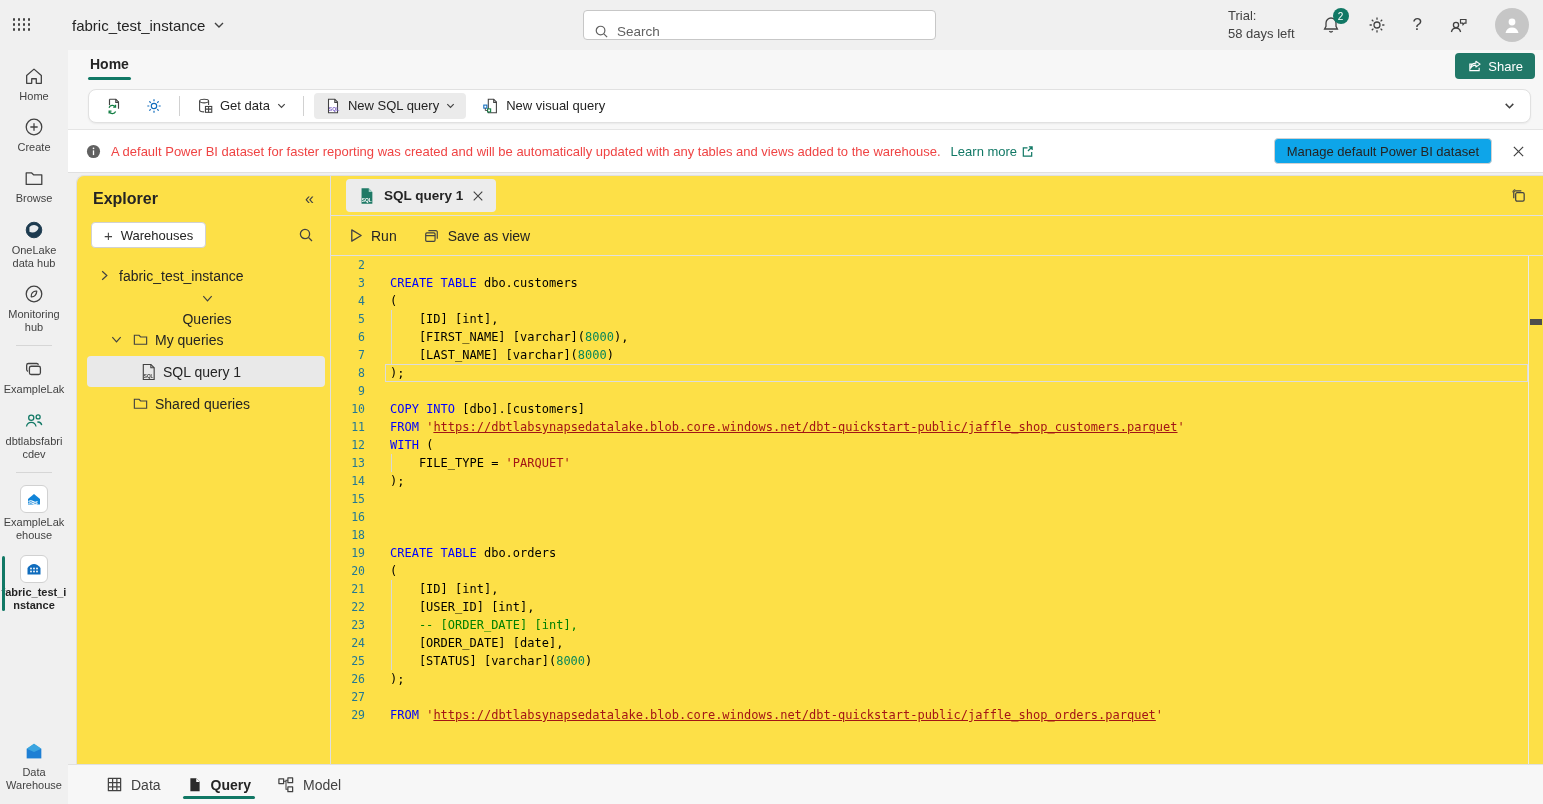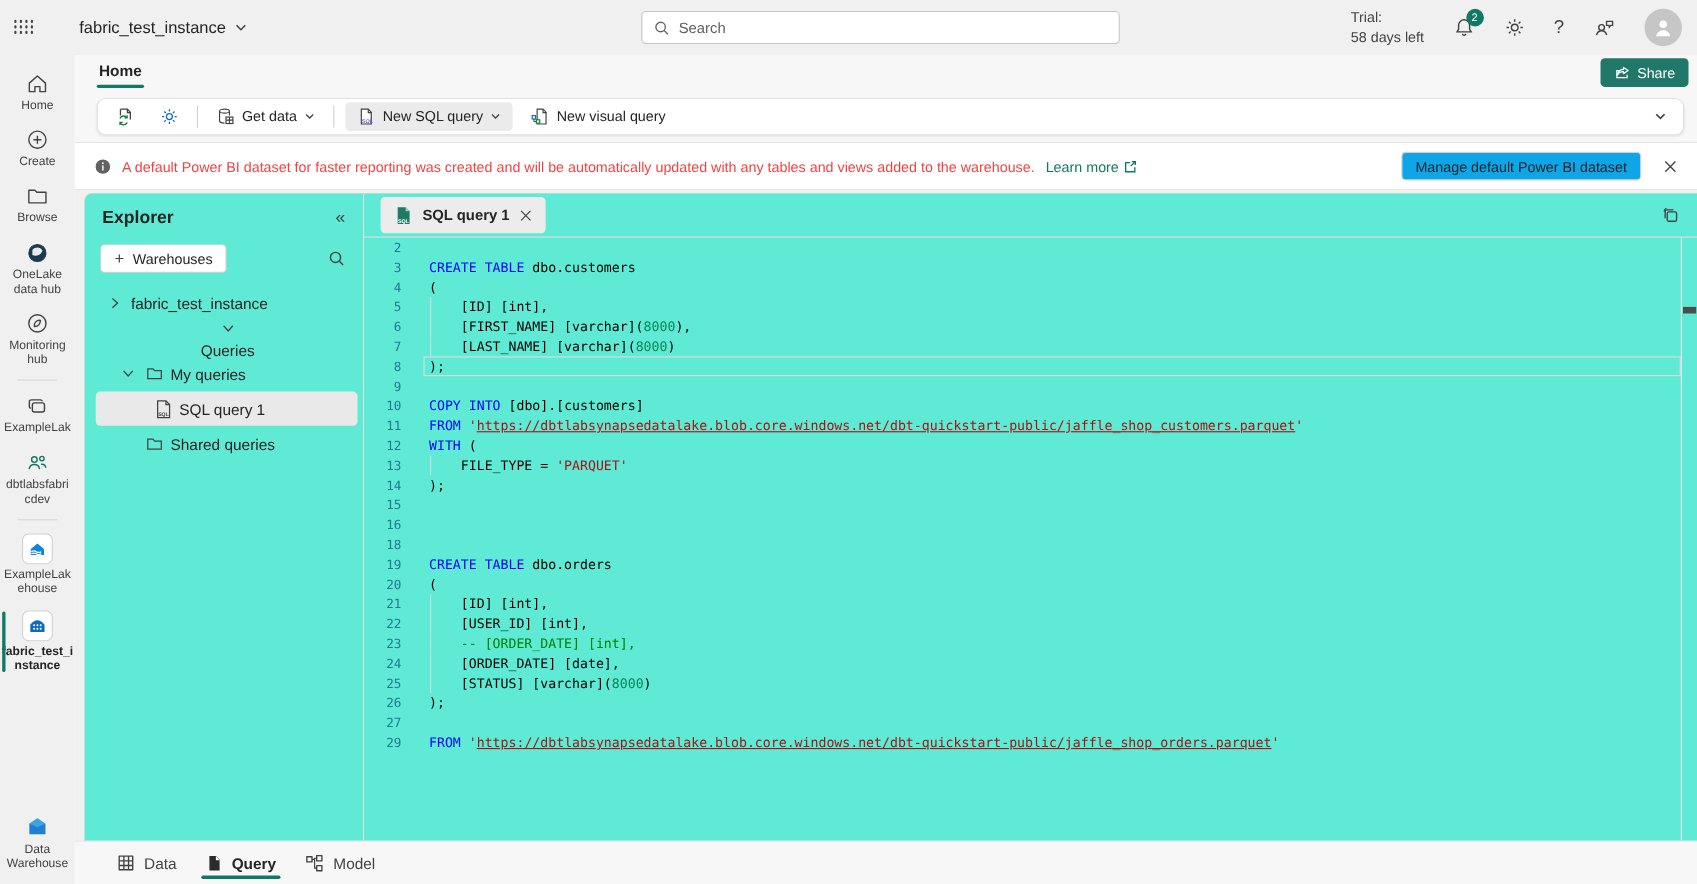--- a/index.html
+++ b/index.html
@@ -6,22 +6,22 @@
   html,body { width:1543px; height:804px; overflow:hidden;
     font-family:"Liberation Sans","DejaVu Sans",sans-serif; color:#242424; background:#fff; }
   svg { display:block; }
 
   
   .topbar { height:50px; background:#f0f0f0; display:flex; align-items:center; position:relative; }
   .waffle { width:44px; height:50px; display:flex; align-items:center; justify-content:center; cursor:pointer; }
   .waffle-grid { display:grid; grid-template-columns:repeat(4,4px); grid-template-rows:repeat(3,4px); gap:1px; }
   .waffle-grid i { width:2.5px; height:2.5px; background:#424242; border-radius:50%; }
   .ws-title { display:flex; align-items:center; gap:8px; margin-left:28px; font-size:15px; cursor:pointer; }
-  .searchbox { position:absolute; left:583px; top:10px; width:435px; height:30px; background:#fff;
-    border:1px solid #c7c7c7; border-radius:4px; display:flex; align-items:center; padding:0 10px; gap:8px; }
+  .searchbox { position:absolute; left:583px; top:10px; width:353px; height:30px; background:#fff;
+    border:1px solid #c7c7c7; border-radius:4px; display:flex; align-items:flex-end; padding:0 10px; gap:8px; }
   .searchbox input { border:none; outline:none; flex:1; font-size:13.5px; font-family:inherit; color:#242424; background:transparent; }
   .searchbox input::placeholder { color:#616161; }
   .top-right { margin-left:auto; display:flex; align-items:center; gap:26px; padding-right:14px; }
   .trial { font-size:13px; color:#424242; line-height:1.35; }
   .tb-icon { position:relative; cursor:pointer; color:#424242; }
   .badge { position:absolute; top:-7px; right:-8px; min-width:16px; height:16px; border-radius:8px;
     background:#117865; color:#fff; font-size:10px; display:flex; align-items:center; justify-content:center; padding:0 4px; }
   .help-q { font-size:17px; color:#424242; }
   .avatar { width:34px; height:34px; border-radius:50%; background:#c6c6c6; display:flex; align-items:center; justify-content:center; cursor:pointer; }
 
@@ -58,21 +58,21 @@
   
   .banner { height:43px; background:#fff; border-bottom:1px solid #e0e0e0; display:flex; align-items:center; padding:0 14px 0 18px; gap:10px; }
   .banner-text { font-size:13px; color:#ef4444; }
   .learn-more { color:#117865; text-decoration:none; display:inline-flex; align-items:center; gap:4px; cursor:pointer; font-size:13px; }
   .manage-btn { margin-left:auto; height:26px; border:1px solid #d1d1d1; background:#0ea5e9; border-radius:4px;
     font-size:13px; font-family:inherit; padding:0 12px; cursor:pointer; color:#242424; white-space:nowrap; }
   .banner-close { margin:0 4px 0 10px; cursor:pointer; color:#424242; }
 
   
   .content { flex:1; position:relative; background:#f0f0f0; min-height:0; }
-  .sheet { position:absolute; left:8px; top:2px; right:0; bottom:0; background:#5eead4;
+  .sheet { position:absolute; left:8px; top:2px; right:0; bottom:0; background:#fde047;
     border:1px solid #e0e0e0; border-right:none; border-bottom:none; border-top-left-radius:8px; display:flex; overflow:hidden; }
 
   
   .explorer { width:254px; border-right:1px solid #e0e0e0; flex-shrink:0; display:flex; flex-direction:column; }
   .exp-head { display:flex; align-items:center; justify-content:space-between; padding:14px 16px 6px 16px; }
   .exp-title { font-size:16px; font-weight:bold; }
   .collapse { font-size:16px; color:#424242; cursor:pointer; }
   .exp-actions { display:flex; align-items:center; justify-content:space-between; padding:8px 16px 12px 14px; }
   .wh-btn { display:flex; align-items:center; gap:8px; border:1px solid #d1d1d1; background:#fff; border-radius:4px;
     height:26px; padding:0 12px; font-size:13px; font-family:inherit; cursor:pointer; color:#242424; }
@@ -533,20 +533,40 @@
               </span>
             </div>
             <span class="copy-btn">
               <svg width="17" height="17" viewBox="0 0 18 18">
                   <rect x="6" y="6" width="9" height="9" rx="1.5" fill="none" stroke="#424242" stroke-width="1.3"></rect>
                   <path d="M4 12V5.5A1.5 1.5 0 0 1 5.5 4H12" fill="none" stroke="#424242" stroke-width="1.3"></path>
                   <path d="M3.2 5.8c-.5-1.6.6-3 2.3-3" fill="none" stroke="#424242" stroke-width="1"></path>
                 </svg>
             </span>
           </div>
+          <div class="qtoolbar">
+            <span class="qt-btn">
+              <span>
+                <svg width="14" height="15" viewBox="0 0 14 16">
+                    <path d="M2.5 2l10 6-10 6z" fill="none" stroke="#424242" stroke-width="1.4" stroke-linejoin="round"></path>
+                  </svg>
+              </span>
+              <span>Run</span>
+            </span>
+            <span class="qt-btn">
+              <span>
+                <svg width="17" height="16" viewBox="0 0 18 18">
+                    <rect x="2.5" y="5.5" width="10.5" height="9.5" rx="1.2" fill="none" stroke="#424242" stroke-width="1.3"></rect>
+                    <path d="M5.5 3h8.5a1.5 1.5 0 0 1 1.5 1.5V12" fill="none" stroke="#424242" stroke-width="1.3"></path>
+                    <path d="M2.5 8.5h10.5" stroke="#424242" stroke-width="1.3"></path>
+                  </svg>
+              </span>
+              <span>Save as view</span>
+            </span>
+          </div>
           <div class="code-wrap">
             <div id="code-lines">
                 <div class="crow">
                   <span class="lnum">2</span>
                   <span class="ltext"></span>
                 </div>
                 <div class="crow">
                   <span class="lnum">3</span>
                   <span class="ltext"><span class="t-k">CREATE TABLE</span><span class="t-p"> dbo.customers</span></span>
                 </div>

